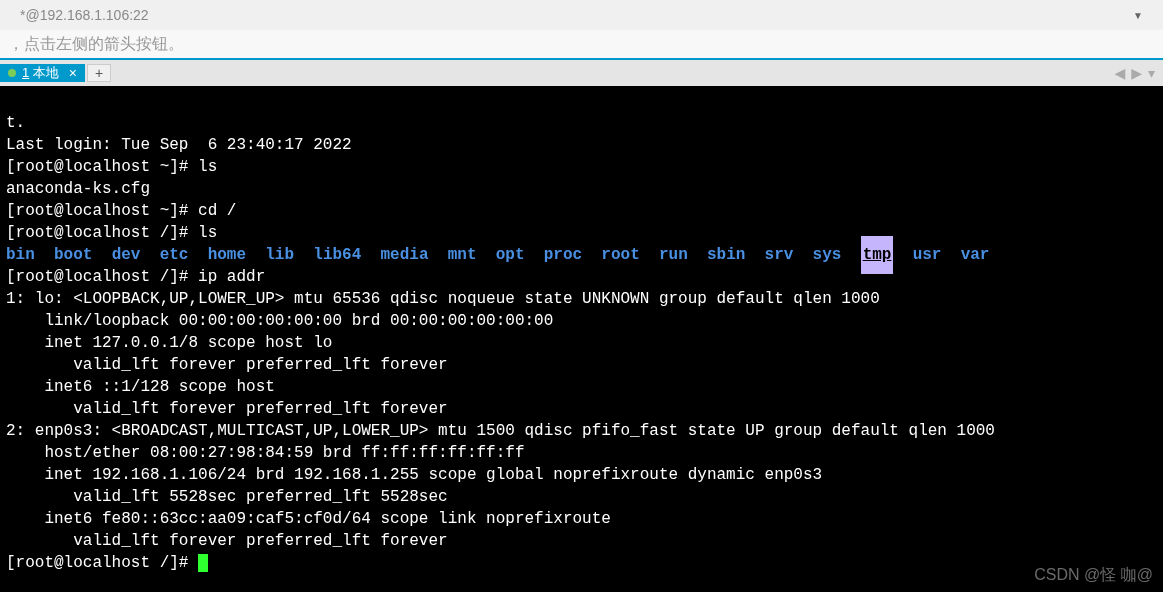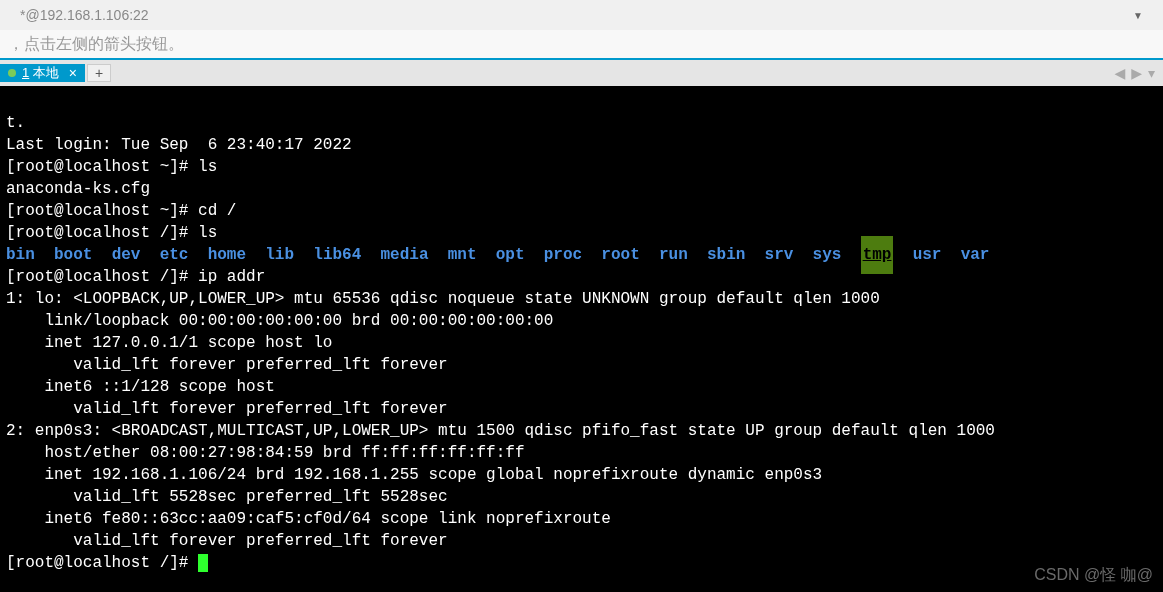--- a/index.html
+++ b/index.html
@@ -89,21 +89,21 @@
   color: #fff;
   font-family: "Courier New", monospace;
   font-size: 16px;
   line-height: 22px;
   padding: 4px 6px;
   height: calc(592px - 30px - 28px - 28px);
   white-space: pre;
   position: relative;
 }
 .dir-blue { color: #4a90e2; font-weight: bold; }
-.dir-highlight { background: #4d7c0f; color: #000; font-weight: bold; padding: 10px 2px; text-decoration: underline; }
+.dir-highlight { background: #c4b5fd; color: #000; font-weight: bold; padding: 10px 2px; text-decoration: underline; }
 .cursor {
   display: inline-block;
   width: 10px;
   height: 18px;
   background: #2eff2e;
   vertical-align: middle;
 }
 .watermark {
   position: absolute;
   right: 10px;
@@ -143,21 +143,21 @@
 <span>t.</span>
 <span>Last login: Tue Sep  6 23:40:17 2022</span>
 <span>[root@localhost ~]# </span><span>ls</span>
 <span>anaconda-ks.cfg</span>
 <span>[root@localhost ~]# </span><span>cd /</span>
 <span>[root@localhost /]# </span><span>ls</span>
 <span class="dir-blue">bin</span>  <span class="dir-blue">boot</span>  <span class="dir-blue">dev</span>  <span class="dir-blue">etc</span>  <span class="dir-blue">home</span>  <span class="dir-blue">lib</span>  <span class="dir-blue">lib64</span>  <span class="dir-blue">media</span>  <span class="dir-blue">mnt</span>  <span class="dir-blue">opt</span>  <span class="dir-blue">proc</span>  <span class="dir-blue">root</span>  <span class="dir-blue">run</span>  <span class="dir-blue">sbin</span>  <span class="dir-blue">srv</span>  <span class="dir-blue">sys</span>  <span class="dir-highlight">tmp</span>  <span class="dir-blue">usr</span>  <span class="dir-blue">var</span>
 <span>[root@localhost /]# </span><span>ip addr</span>
 <span>1: lo: &lt;LOOPBACK,UP,LOWER_UP&gt; mtu 65536 qdisc noqueue state UNKNOWN group default qlen 1000</span>
 <span>    link/loopback 00:00:00:00:00:00 brd 00:00:00:00:00:00</span>
-<span>    inet 127.0.0.1/1 scope host lo</span>
+<span>    inet 127.0.0.1/8 scope host lo</span>
 <span>       valid_lft forever preferred_lft forever</span>
 <span>    inet6 ::1/128 scope host</span>
 <span>       valid_lft forever preferred_lft forever</span>
 <span>2: enp0s3: &lt;BROADCAST,MULTICAST,UP,LOWER_UP&gt; mtu 1500 qdisc pfifo_fast state UP group default qlen 1000</span>
 <span>    host/ether 08:00:27:98:84:59 brd ff:ff:ff:ff:ff:ff</span>
 <span>    inet 192.168.1.106/24 brd 192.168.1.255 scope global noprefixroute dynamic enp0s3</span>
 <span>       valid_lft 5528sec preferred_lft 5528sec</span>
 <span>    inet6 fe80::63cc:aa09:caf5:cf0d/64 scope link noprefixroute</span>
 <span>       valid_lft forever preferred_lft forever</span>
 <span>[root@localhost /]# </span><span class="cursor"></span>

